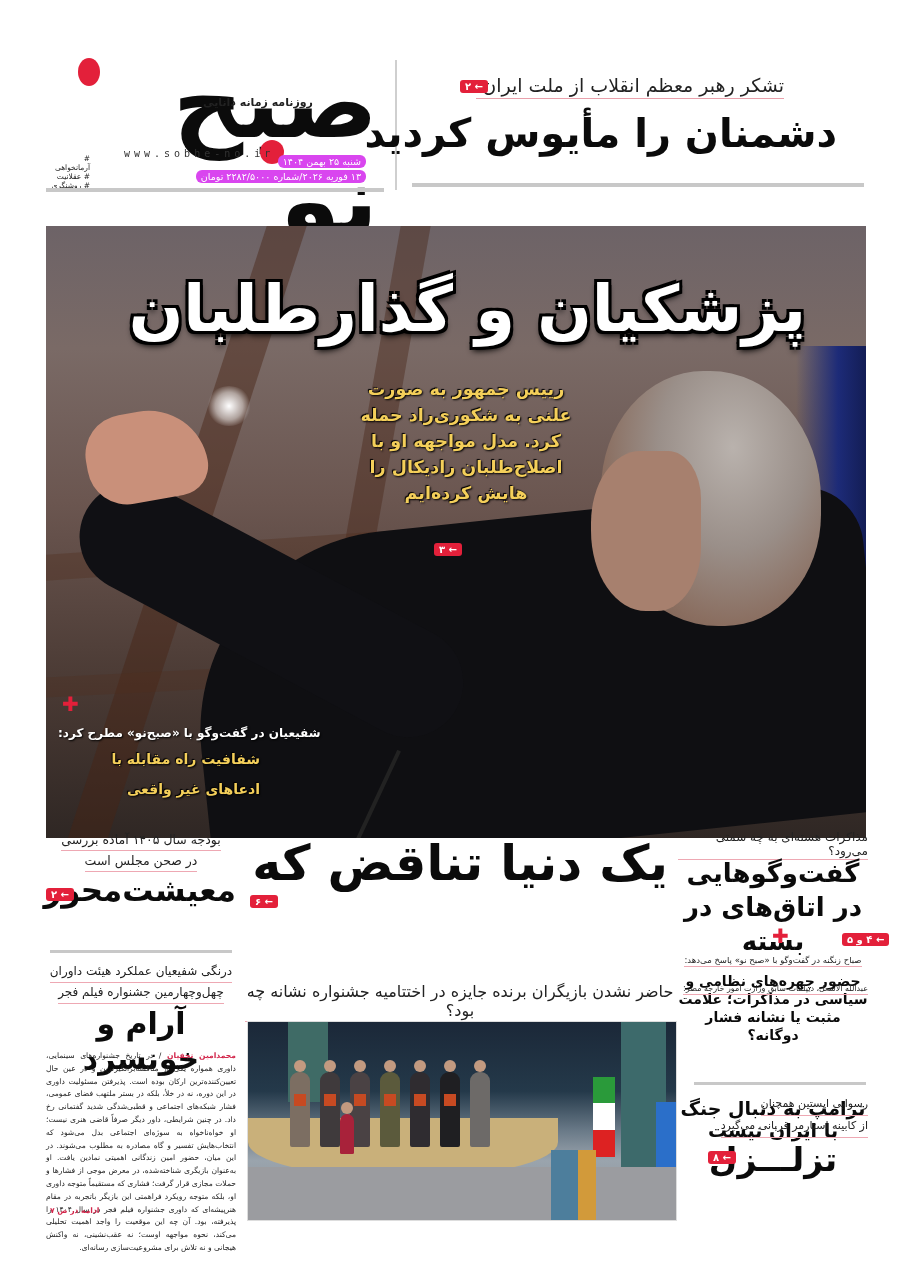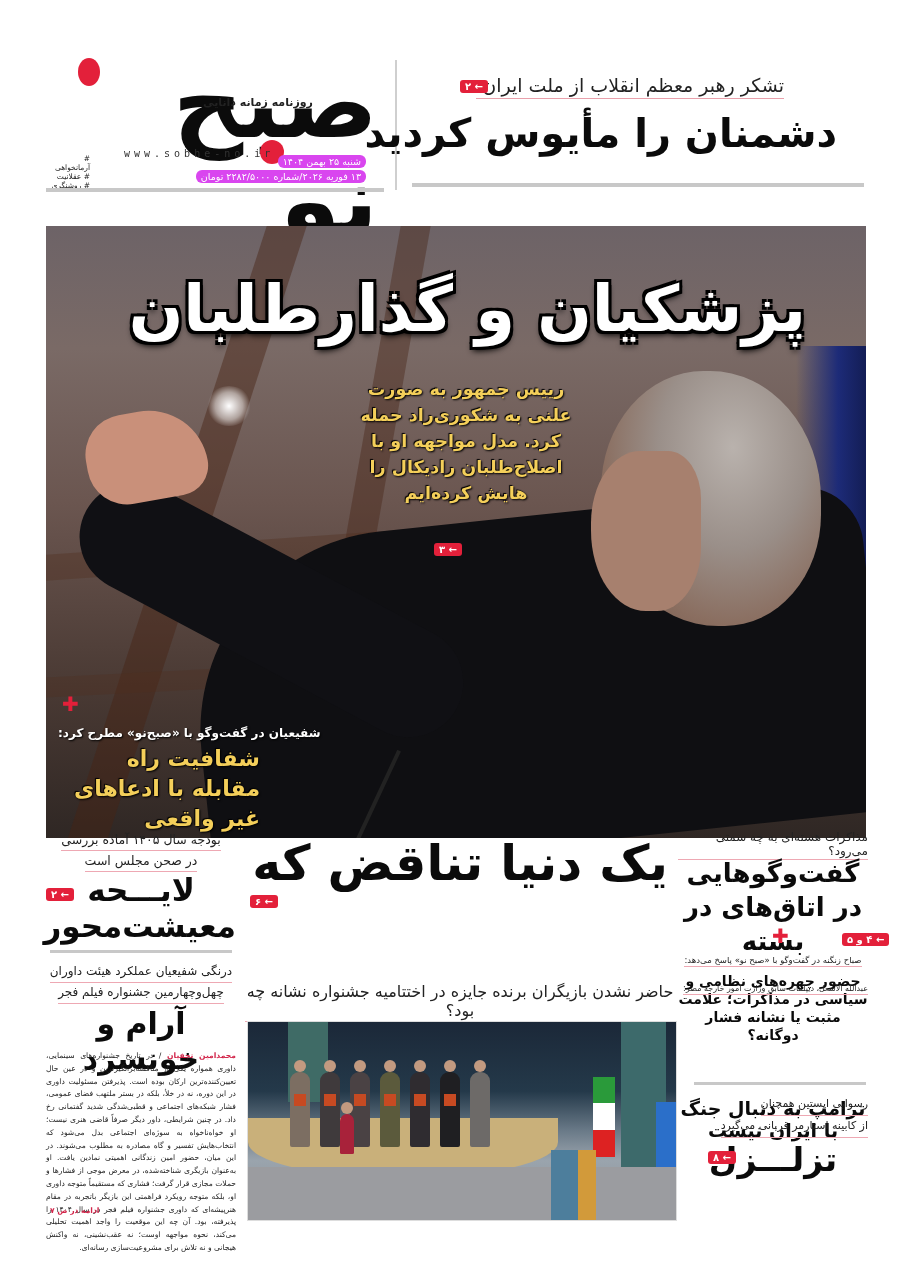--- a/index.html
+++ b/index.html
@@ -52,21 +52,21 @@
   .hero .face { position: absolute; left: 545px; top: 225px; width: 110px; height: 160px; background: #a7806e; border-radius: 45% 30% 40% 50%; }
   .hero .mic { position: absolute; left: 330px; top: 520px; width: 4px; height: 100px; background: #222; transform: rotate(25deg); }
 
   .hero-title { position: absolute; right: 60px; top: 46px; font-size: 64px; font-weight: 900; color: #fff;
                 text-shadow: -3px -3px 0 #000, 3px -3px 0 #000, -3px 3px 0 #000, 3px 3px 0 #000, 0 4px 6px #000; letter-spacing: -2px; white-space: nowrap; }
   .hero-lede { position: absolute; right: 280px; top: 150px; width: 240px; text-align: center; font-size: 17.5px; font-weight: bold;
                line-height: 26px; color: #f4cf5a; text-shadow: 1px 1px 2px #000, -1px -1px 1px #000; }
   .hero-badge { position: absolute; left: 388px; top: 317px; }
   .hero-plus { position: absolute; left: 16px; top: 466px; color: #e3203a; font-size: 20px; font-weight: 900; }
   .hero-kicker { position: absolute; left: 12px; top: 500px; font-size: 12px; font-weight: bold; color: #fff; text-shadow: 1px 1px 2px #000; white-space: nowrap; }
-  .hero-sub { position: absolute; left: 14px; top: 518px; width: 200px; text-align: right; font-size: 22px; font-weight: 900; line-height: 30px;
+  .hero-sub { position: absolute; left: 14px; top: 518px; width: 200px; text-align: right; font-size: 14px; font-weight: 900; line-height: 30px;
               color: #f4cf5a; text-shadow: 1px 1px 2px #000, -1px -1px 1px #000; }
   .ul-pink { border-bottom: 1px solid #eea8b3; display: inline-block; padding-bottom: 1px; }
   .center { text-align: center; }
 
   .l-kick1 { position: absolute; left: 46px; top: 830px; width: 190px; font-size: 12.5px; line-height: 19px; color: #222; }
   .l-head1 { position: absolute; left: 46px; top: 872px; width: 190px; font-size: 31px; font-weight: 900; line-height: 36px; text-align: center; color: #0b0b0b; }
   .l-badge1 { position: absolute; left: 46px; top: 888px; }
   .l-rule { position: absolute; left: 50px; top: 950px; width: 182px; height: 3px; background: #c8c8c8; }
   .l-kick2 { position: absolute; left: 46px; top: 962px; width: 190px; font-size: 12px; line-height: 19px; color: #222; }
   .l-head2 { position: absolute; left: 46px; top: 1006px; width: 190px; font-size: 30px; font-weight: 900; text-align: center; color: #0b0b0b; }
@@ -151,21 +151,20 @@
   <div class="hero-plus">✚</div>
   <div class="hero-kicker">شفیعیان در گفت‌وگو با «صبح‌نو» مطرح کرد:</div>
   <div class="hero-sub">شفافیت راه مقابله با ادعاهای غیر واقعی</div>
 </div>
 
 <div class="l-kick1 center">
   <span class="ul-pink">بودجه سال ۱۴۰۵ آماده بررسی</span><br>
   <span class="ul-pink">در صحن مجلس است</span>
 </div>
 <div class="l-head1">
-  <div>لایـــحه</div>
   <div>معیشت‌محور</div>
 </div>
 <span class="badge l-badge1">← ۲</span>
 <div class="l-rule"></div>
 <div class="l-kick2 center">
   <span class="ul-pink">درنگی شفیعیان عملکرد هیئت داوران</span><br>
   <span class="ul-pink">چهل‌وچهارمین جشنواره فیلم فجر</span>
 </div>
 <div class="l-head2">آرام و خونسرد</div>
 <div class="l-body">

